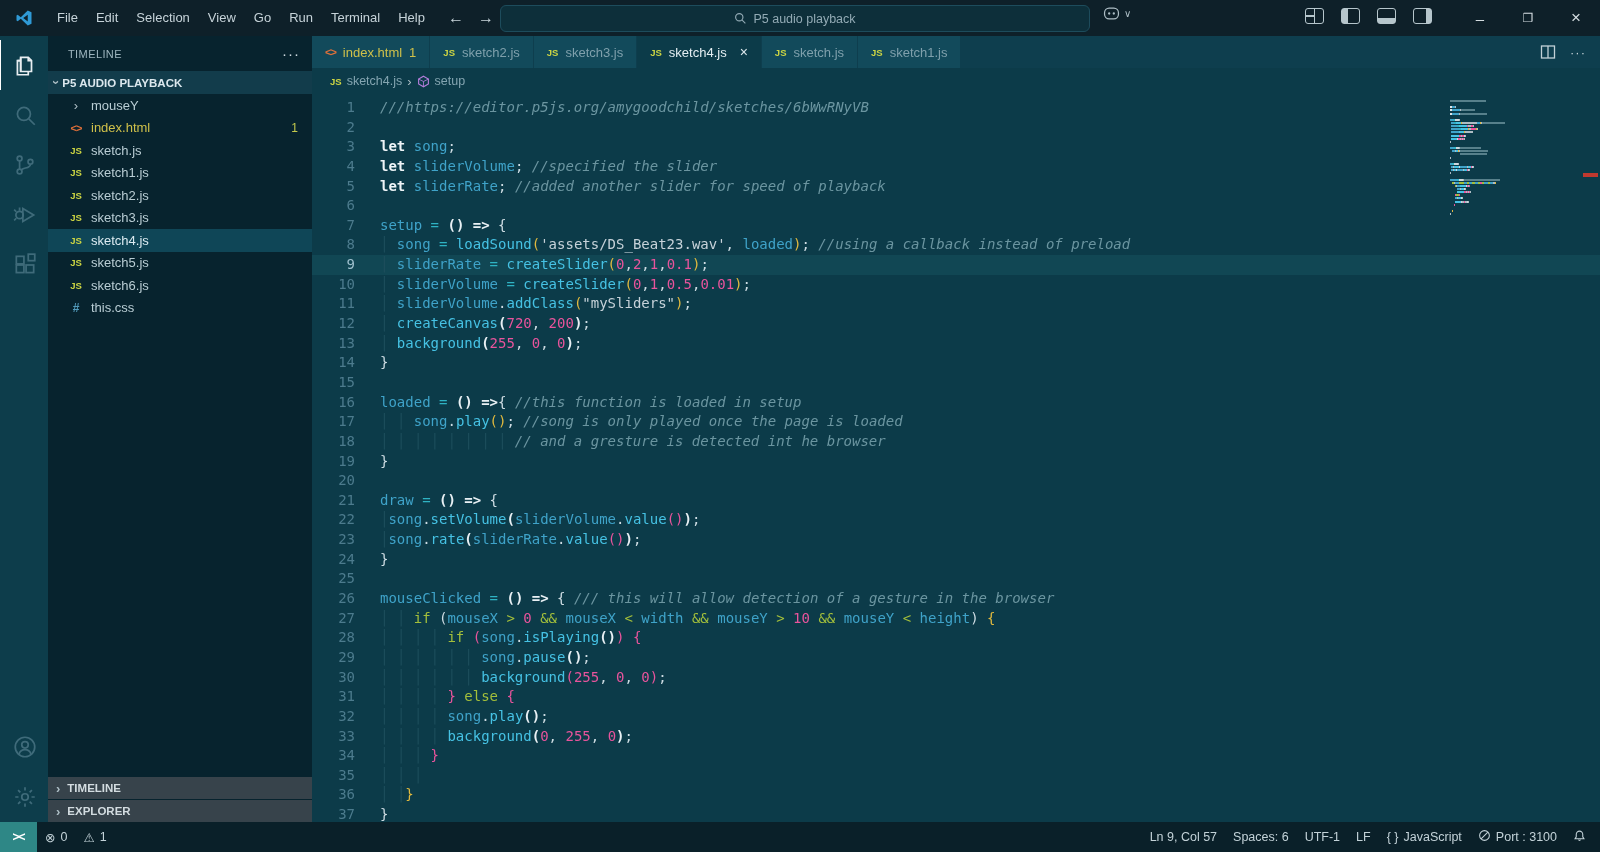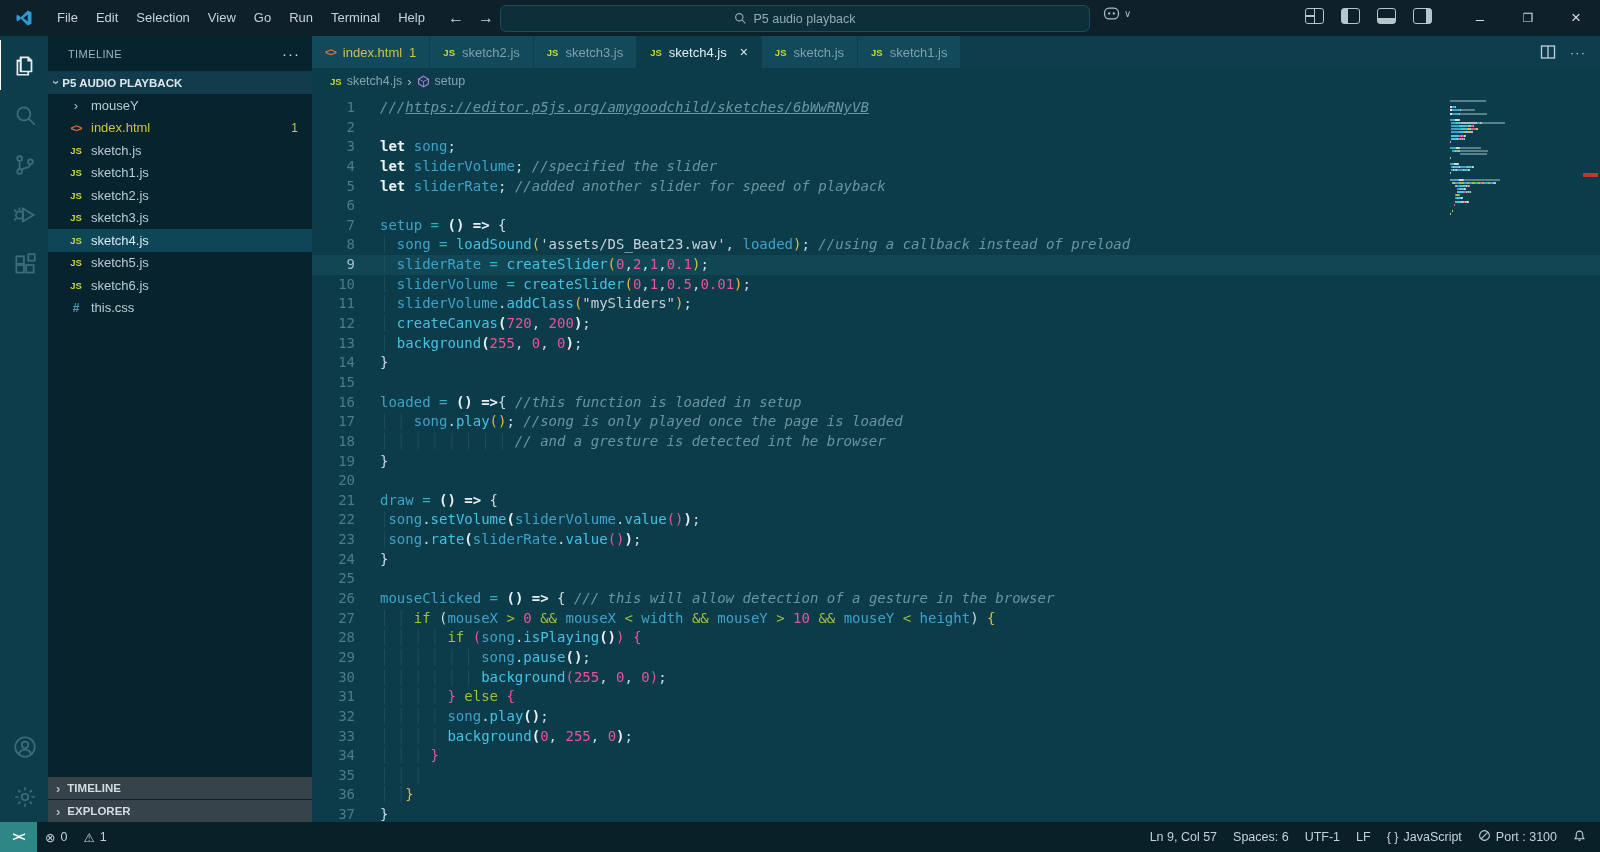--- a/index.html
+++ b/index.html
@@ -72,21 +72,21 @@
         font-size:14px;line-height:19.65px;white-space:pre;}
   .cl{height:19.65px;position:relative;}
   .cl.current{background:#114754;}
   .ln{display:inline-block;width:43px;text-align:right;color:#4c7b8d;margin-right:25px;}
   .cl.current .ln{color:#9fc0ce;}
   .tok-k{color:#eef4f7;font-weight:bold;}
   .tok-v{color:#3fa3c9;}
   .tok-f{color:#46c2e4;}
   .tok-o{color:#2fb3c4;}
   .tok-c,.tok-cu{color:#6b95a0;font-style:italic;}
-  .tok-cu{text-decoration:underline;}
+  .tok-cu{}
   .tok-n{color:#e8549c;}
   .tok-s{color:#c6d2d9;}
   .tok-g{color:#a3bf3b;}
   .tok-G{color:#e0b93e;}
   .tok-P{color:#e8549c;}
   .tok-w{color:#e8f0f4;font-weight:bold;}
   .tok-p{color:#cfdde4;}
   .tok-i{color:#1e4f5d;}
   
   #minimap{position:absolute;top:6px;right:88px;width:62px;}

